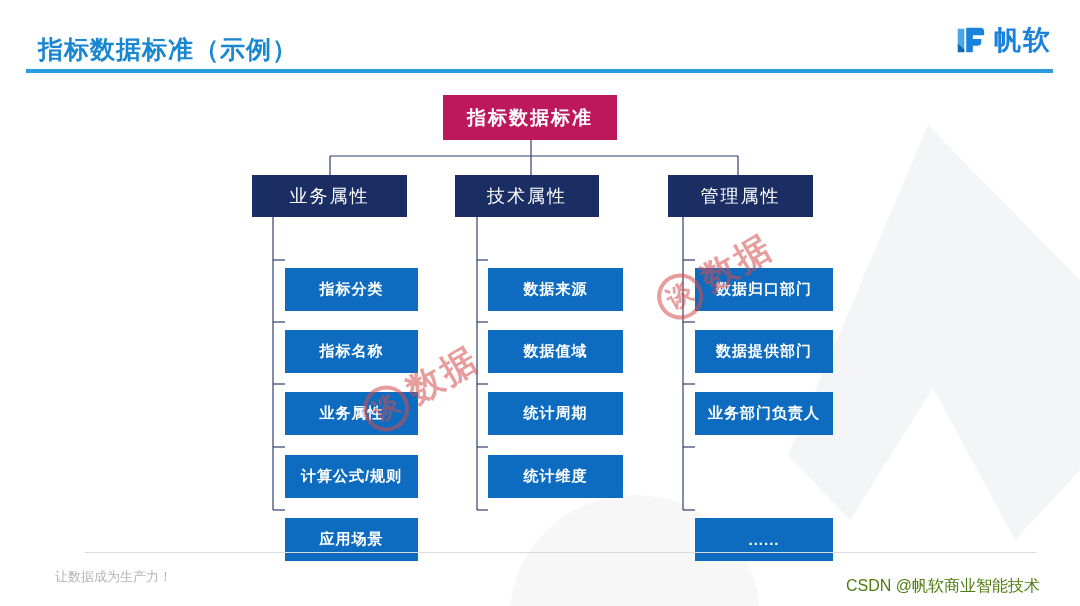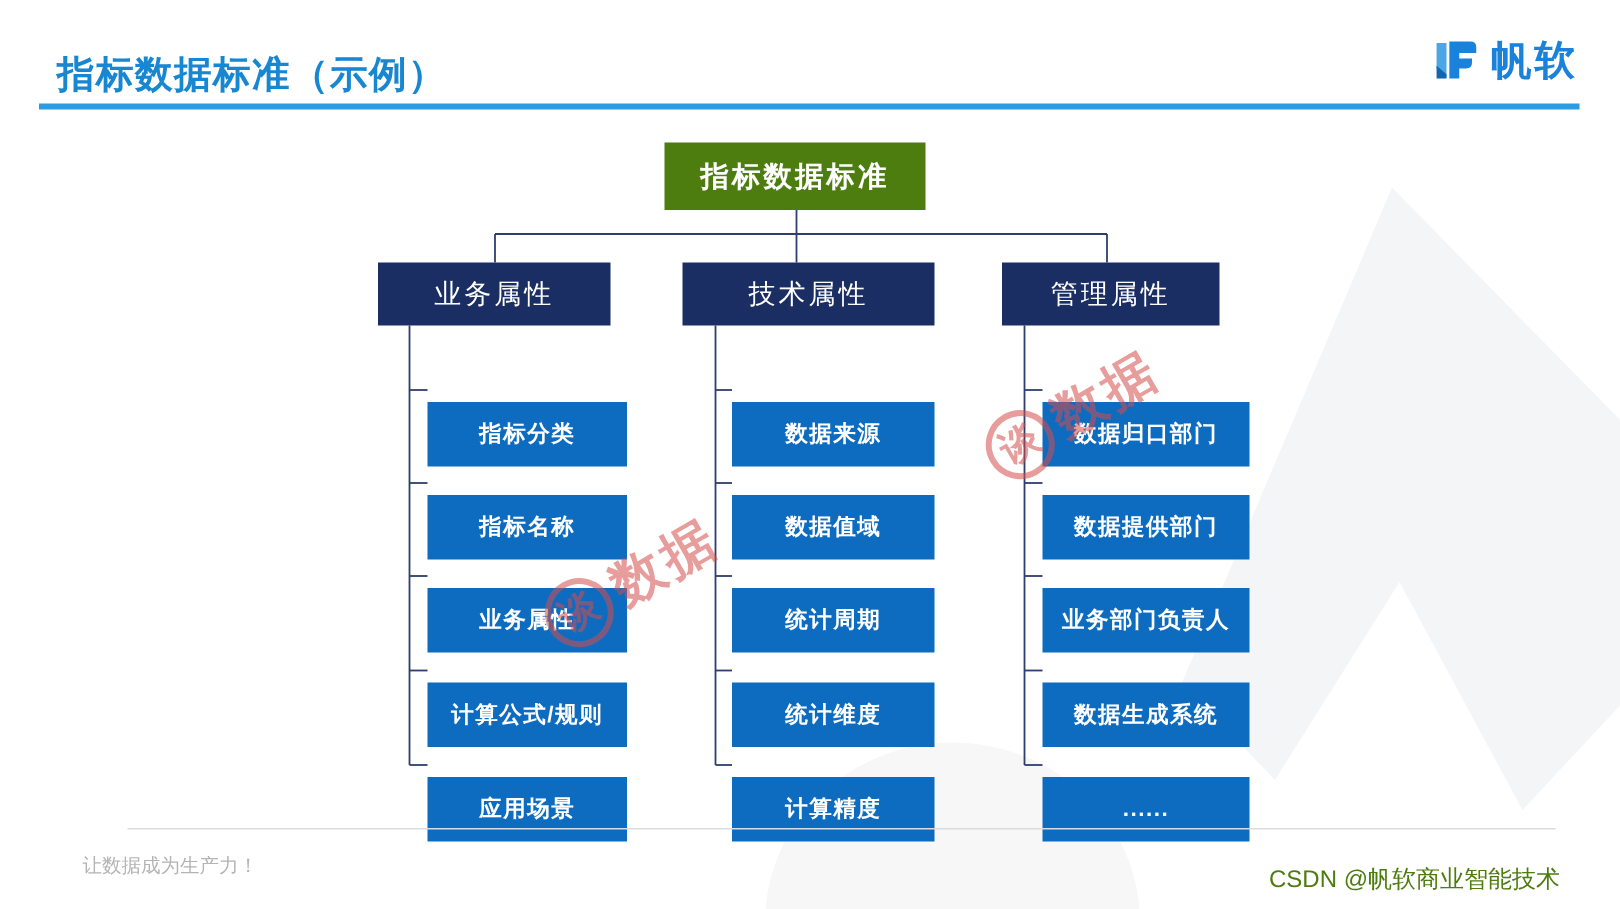--- a/index.html
+++ b/index.html
@@ -17,30 +17,30 @@
   }
   .title-underline {
     position:absolute; left:26px; top:69px; width:1027px; height:4px;
     background:#2b9ce2; z-index:3;
   }
   .logo { position:absolute; top:22px; right:28px; display:flex; align-items:center; gap:7px; z-index:3; }
   .logo-text { font-size:27px; font-weight:bold; color:#1b82dc; letter-spacing:2px; }
   
   .root-box {
     position:absolute; left:443px; top:95px; width:174px; height:45px;
-    background:#4d7c0f; color:#ffffff; font-size:19px; font-weight:bold;
+    background:#be185d; color:#ffffff; font-size:19px; font-weight:bold;
     display:flex; align-items:center; justify-content:center; letter-spacing:2px; z-index:2;
   }
   .group-box {
     position:absolute; top:175px; height:42px;
     background:#1a2e63; color:#ffffff; font-size:18px; font-weight:normal;
     display:flex; align-items:center; justify-content:center; letter-spacing:2px; z-index:2;
   }
   .g0 { left:252px; width:155px; }
-  .g1 { left:455px; width:168px; }
+  .g1 { left:455px; width:144px; }
   .g2 { left:668px; width:145px; }
   .item-box {
     position:absolute; height:43px;
     background:#0d6cbf; color:#ffffff; font-size:15px; font-weight:bold;
     display:flex; align-items:center; justify-content:center; letter-spacing:1px; z-index:2;margin-top:29px;
   }
   .c0 { left:285px; width:133px; }
   .c1 { left:488px; width:135px; }
   .c2 { left:695px; width:138px; }
   .r0 { top:239px; } .r1 { top:301px; } .r2 { top:363px; } .r3 { top:426px; } .r4 { top:489px; }
@@ -125,26 +125,24 @@
   <div class="item-box c0 r0">指标分类</div>
   <div class="item-box c0 r1">指标名称</div>
   <div class="item-box c0 r2">业务属性</div>
   <div class="item-box c0 r3">计算公式/规则</div>
   <div class="item-box c0 r4">应用场景</div>
 
   <div class="item-box c1 r0">数据来源</div>
   <div class="item-box c1 r1">数据值域</div>
   <div class="item-box c1 r2">统计周期</div>
   <div class="item-box c1 r3">统计维度</div>
-  <div class="item-box c1 r4">计算精度</div>
 
   <div class="item-box c2 r0">数据归口部门</div>
   <div class="item-box c2 r1">数据提供部门</div>
   <div class="item-box c2 r2">业务部门负责人</div>
-  <div class="item-box c2 r3">数据生成系统</div>
   <div class="item-box c2 r4">......</div>
 
   <div class="watermark wm1">
     <span class="wm-circle">谈</span>
     <span class="wm-text">数据</span>
   </div>
   <div class="watermark wm2">
     <span class="wm-circle">谈</span>
     <span class="wm-text">数据</span>
   </div>

